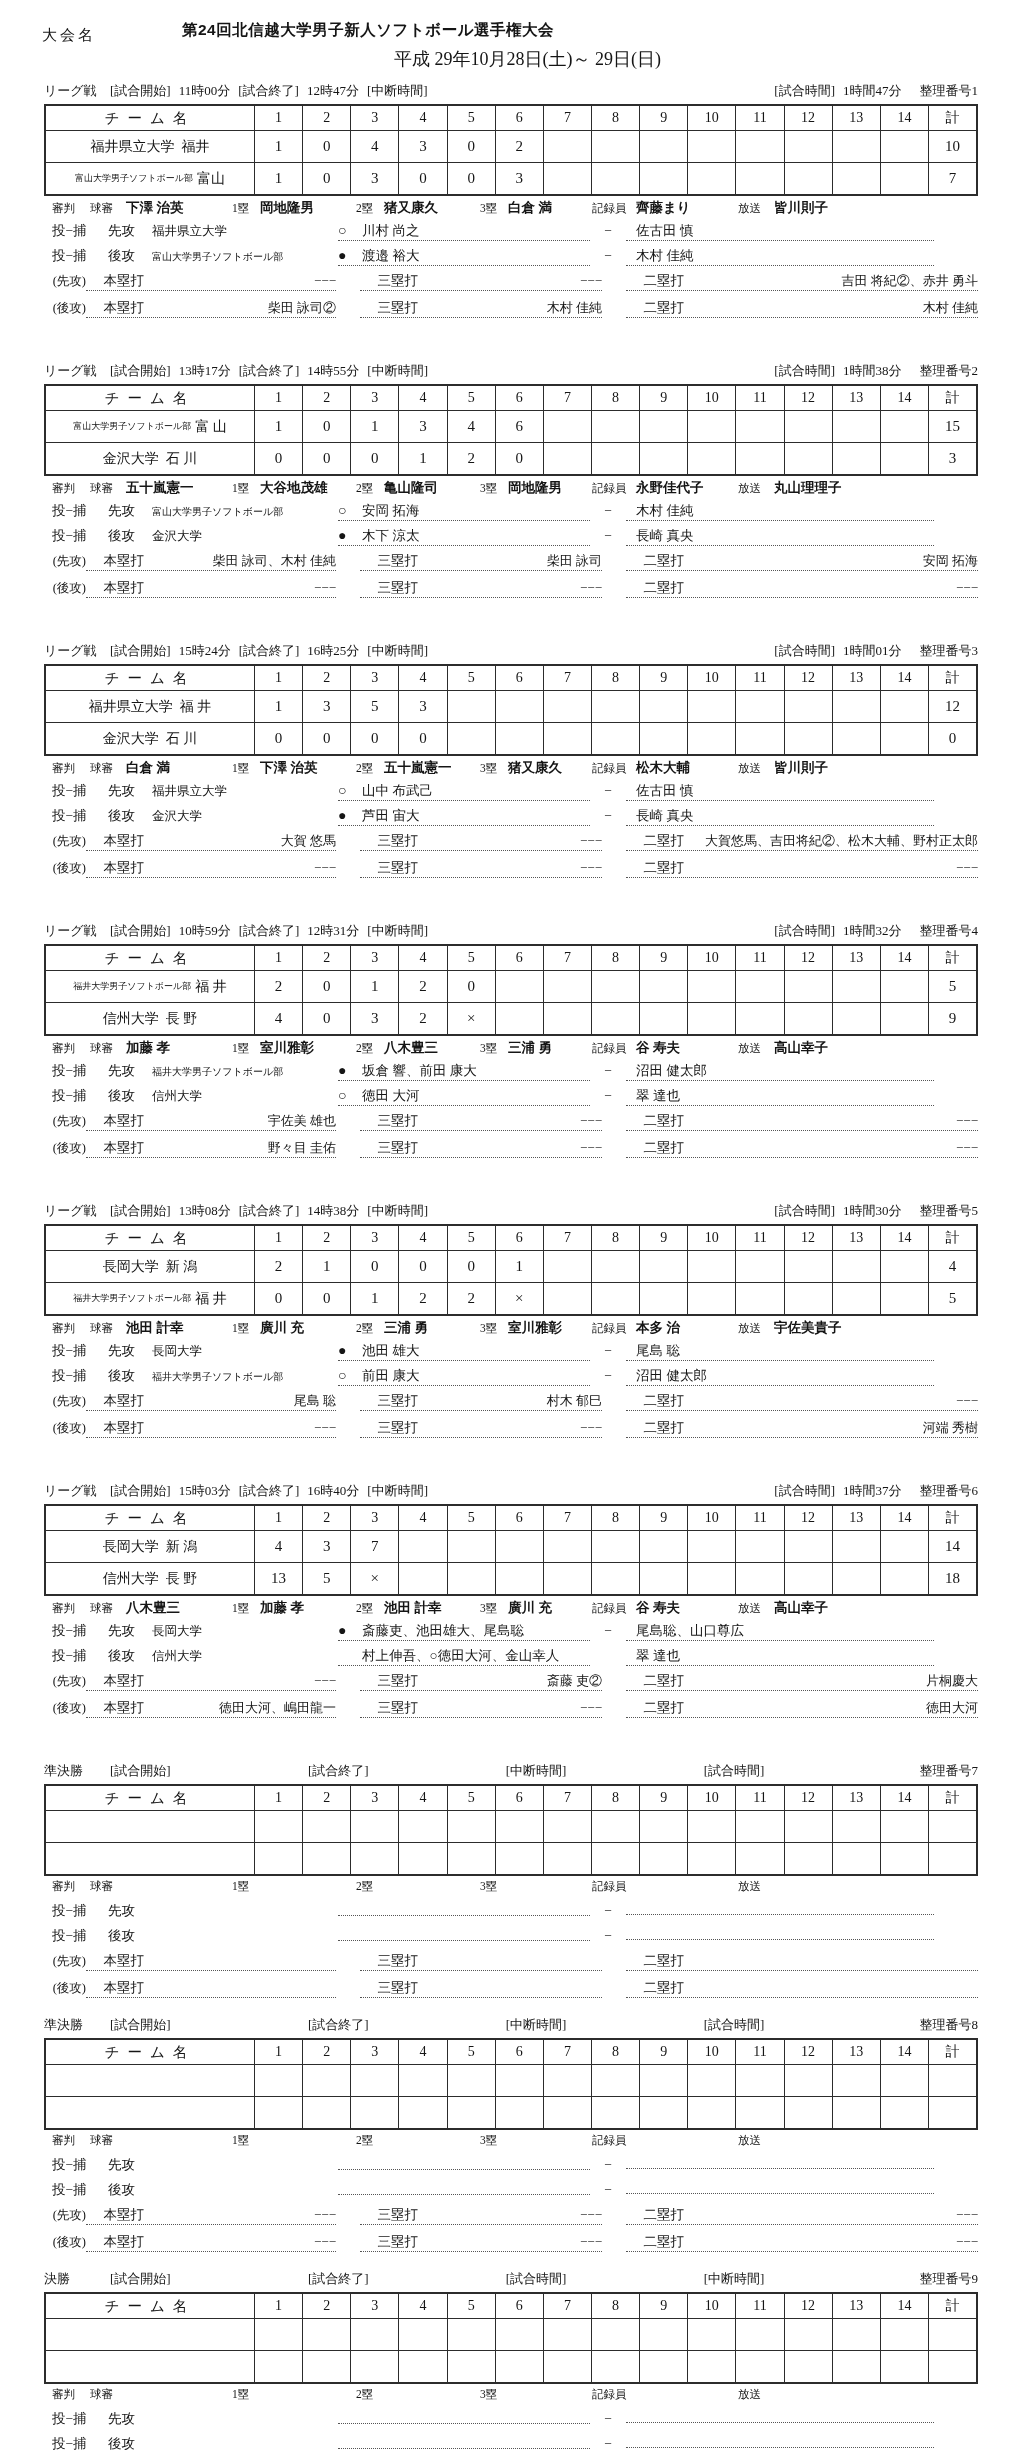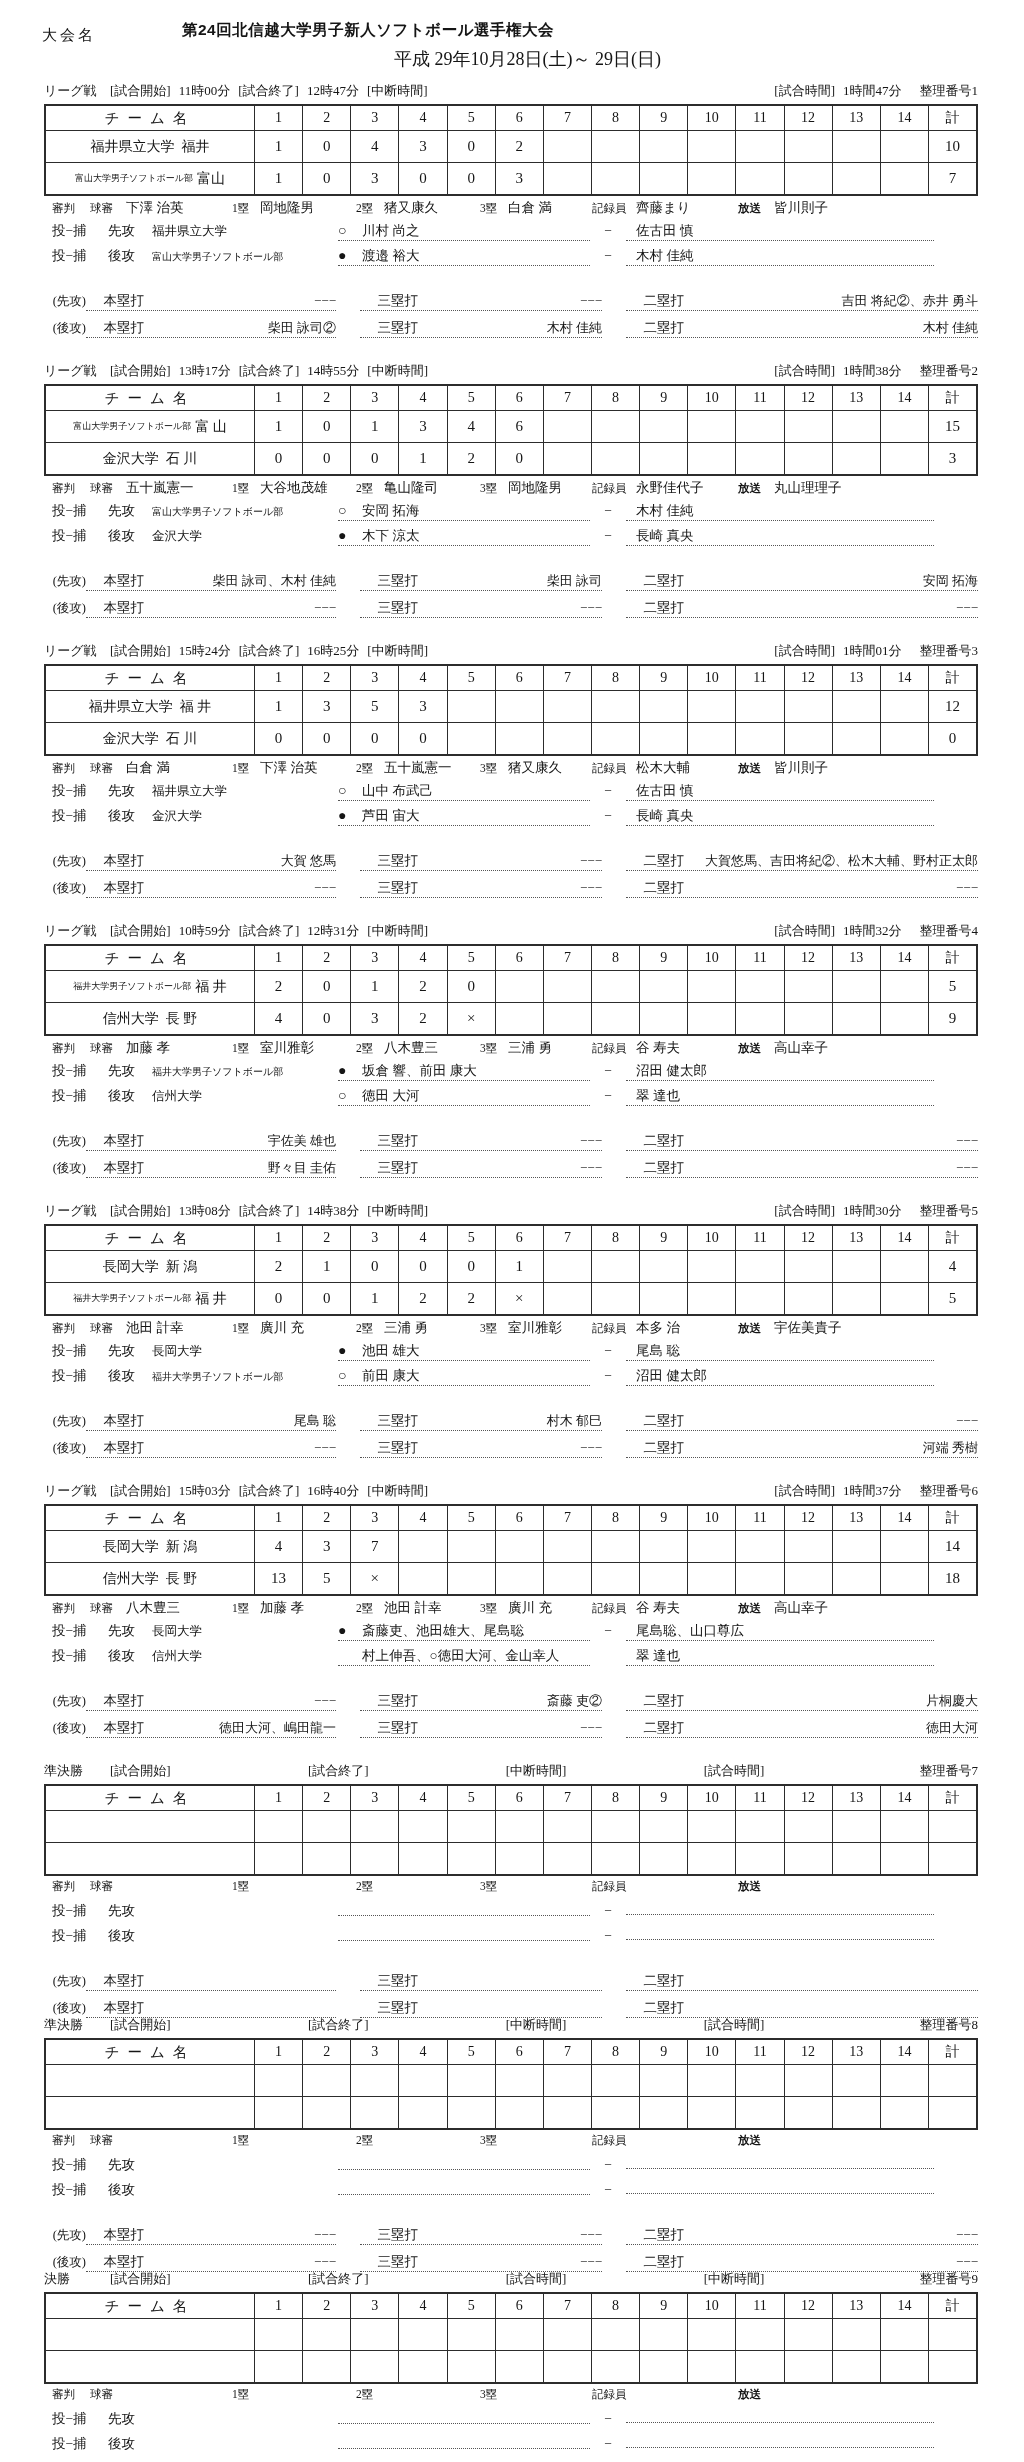--- a/index.html
+++ b/index.html
@@ -48,45 +48,45 @@
   .tname{width:208px;flex:none;}
   .thead .tname{letter-spacing:8px;font-size:14.5px;}
   .num{flex:1;}
   .club{font-size:14px;margin-right:7px;}
   .club.small{font-size:9px;margin-right:4px;}
   .region{font-size:14px;}
 
   
   .officials{display:flex;align-items:baseline;font-size:13.5px;height:22px;margin:3px 0 1px 8px;white-space:nowrap;}
   .o-lbl{font-size:11.5px;}
-  .o-val{font-size:13.5px;}
+  .o-val{font-size:13.5px;font-weight:bold;}
   .o-umpire{width:38px;}
   .o-plate-l{width:36px;}  .o-plate{width:106px;}
   .o-first-l{width:28px;}  .o-first{width:96px;}
   .o-second-l{width:28px;} .o-second{width:96px;}
   .o-third-l{width:28px;}  .o-third{width:84px;}
   .o-scorer-l{width:44px;} .o-scorer{width:102px;}
-  .o-ann-l{width:36px;font-weight:bold;}    .o-ann{flex:1;}
+  .o-ann-l{width:36px;}    .o-ann{flex:1;}
 
   
   .battery{display:flex;align-items:baseline;font-size:13.5px;height:25px;margin-left:8px;white-space:nowrap;}
   .b-lbl{width:56px;}
   .b-side{width:44px;}
   .b-team{width:186px;font-size:12.5px;}
   .b-team.small{font-size:10px;}
   .b-line{width:252px;border-bottom:1px dotted #555;display:flex;align-items:baseline;}
   .b-mark{width:24px;font-size:14px;}
   .b-pitch{flex:1;}
   .b-dash{width:36px;text-align:center;}
   .b-catch{width:298px;border-bottom:1px dotted #555;padding-left:10px;}
 
   
   .hits{display:flex;align-items:baseline;font-size:13.5px;height:27px;margin-left:-12px;white-space:nowrap;text-align:right;}
   .h-side{width:54px;font-size:12.5px;}
-  .h-col{display:flex;align-items:baseline;border-bottom:1px dotted #555;margin-right:24px;margin-top:20px;}
+  .h-col{display:flex;align-items:baseline;border-bottom:1px dotted #555;margin-right:24px;}
   .h-col1{width:250px;}
   .h-col2{width:242px;}
   .h-col3{flex:1;margin-right:0;}
   .h-lbl{width:58px;}
   .h-val{flex:1;font-size:13px;}
 </style>
 </head>
 <body>
 
 <div class="page">

